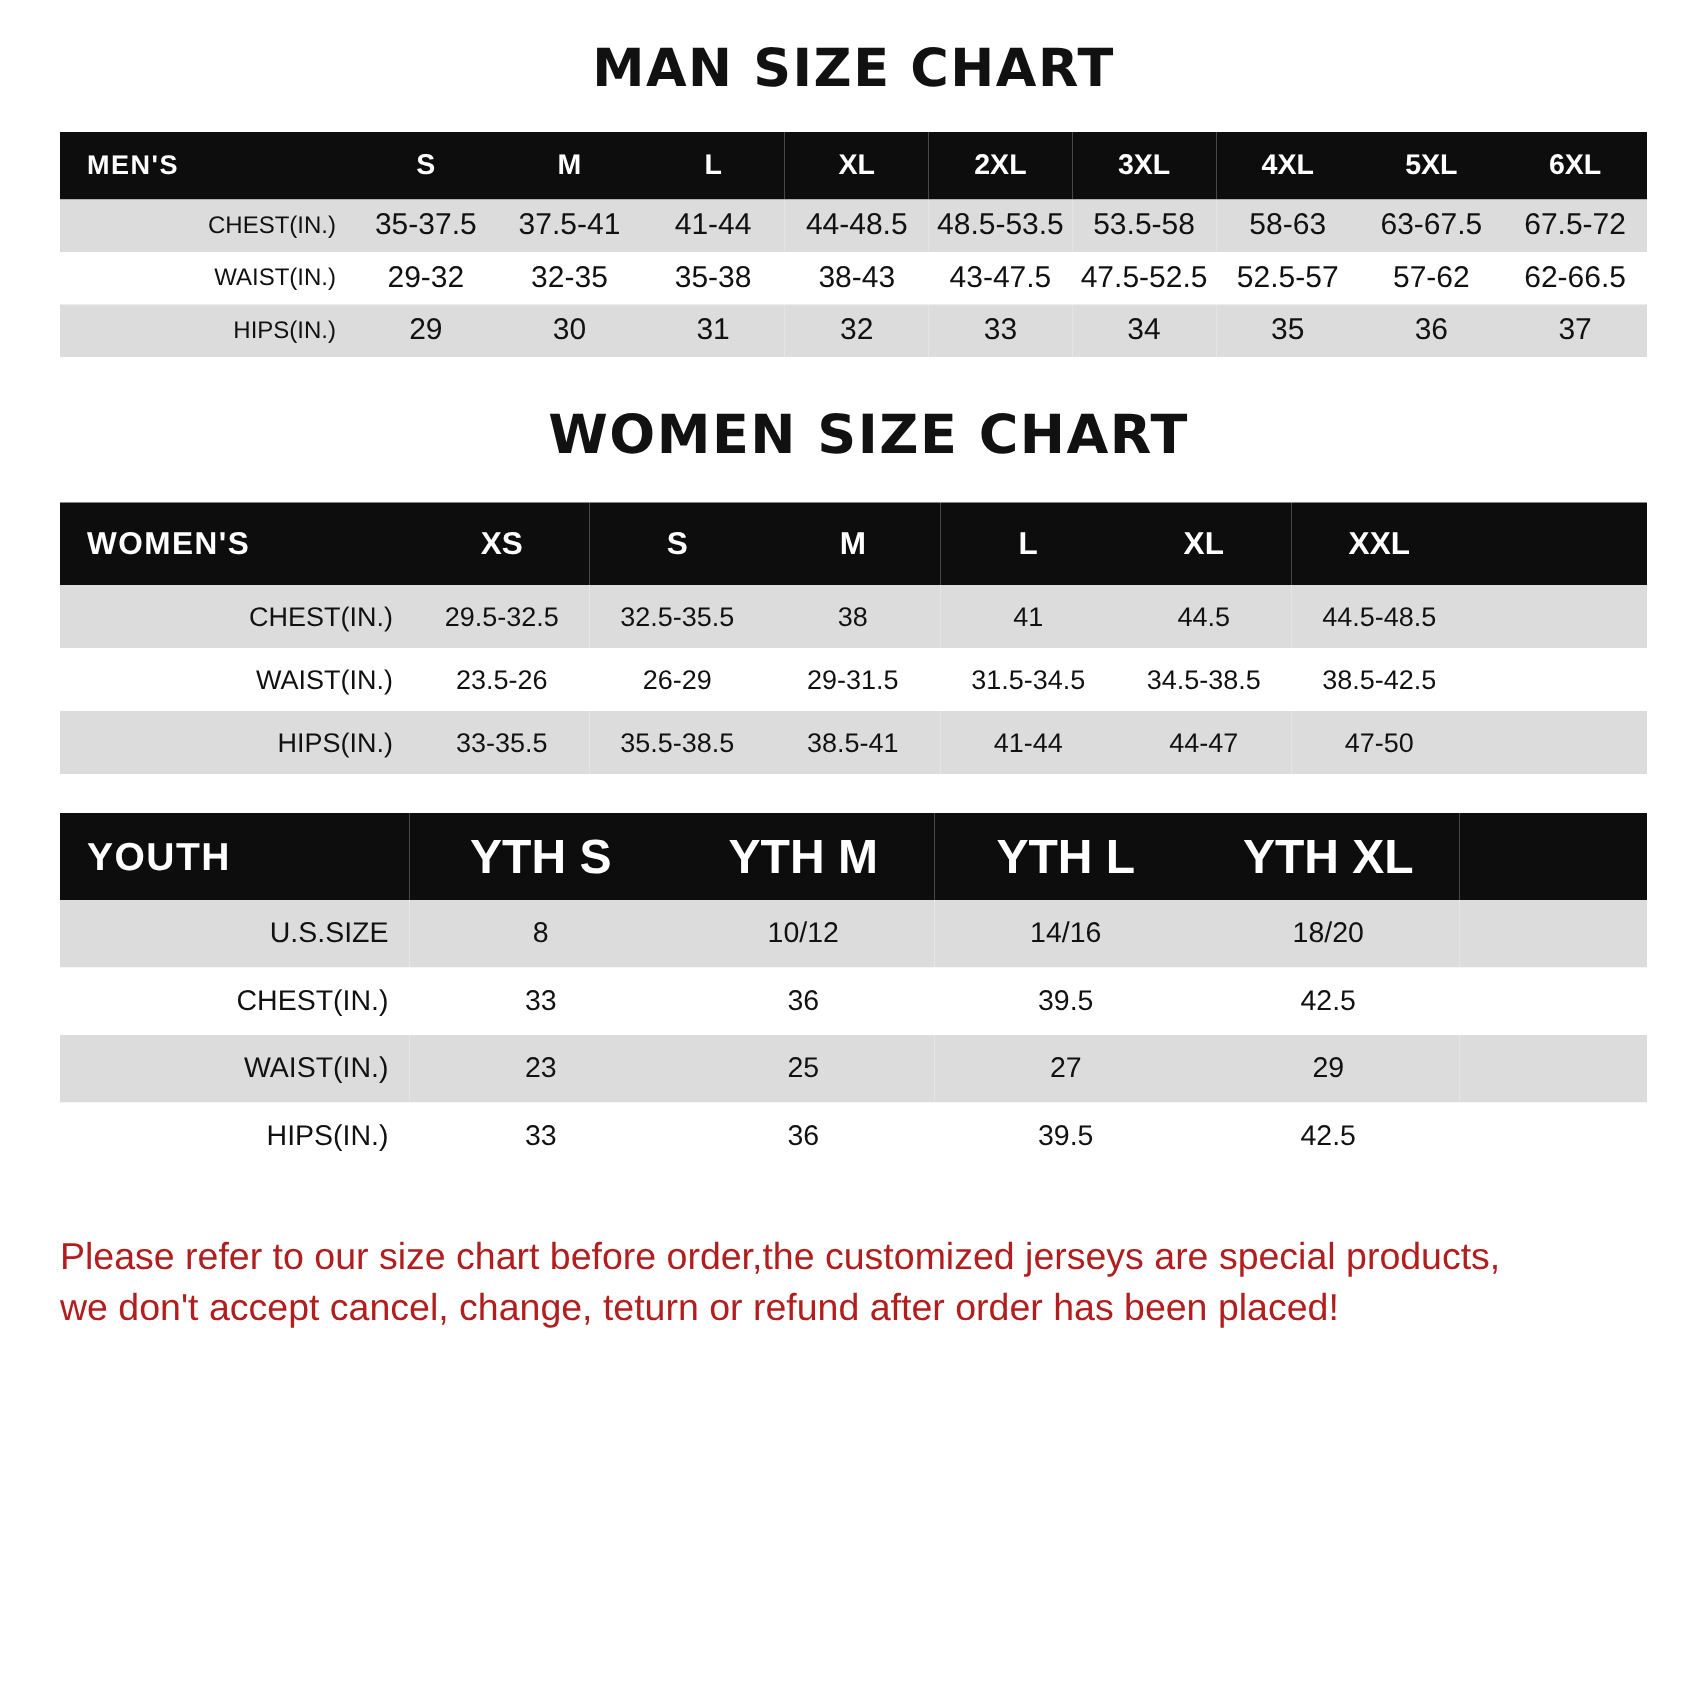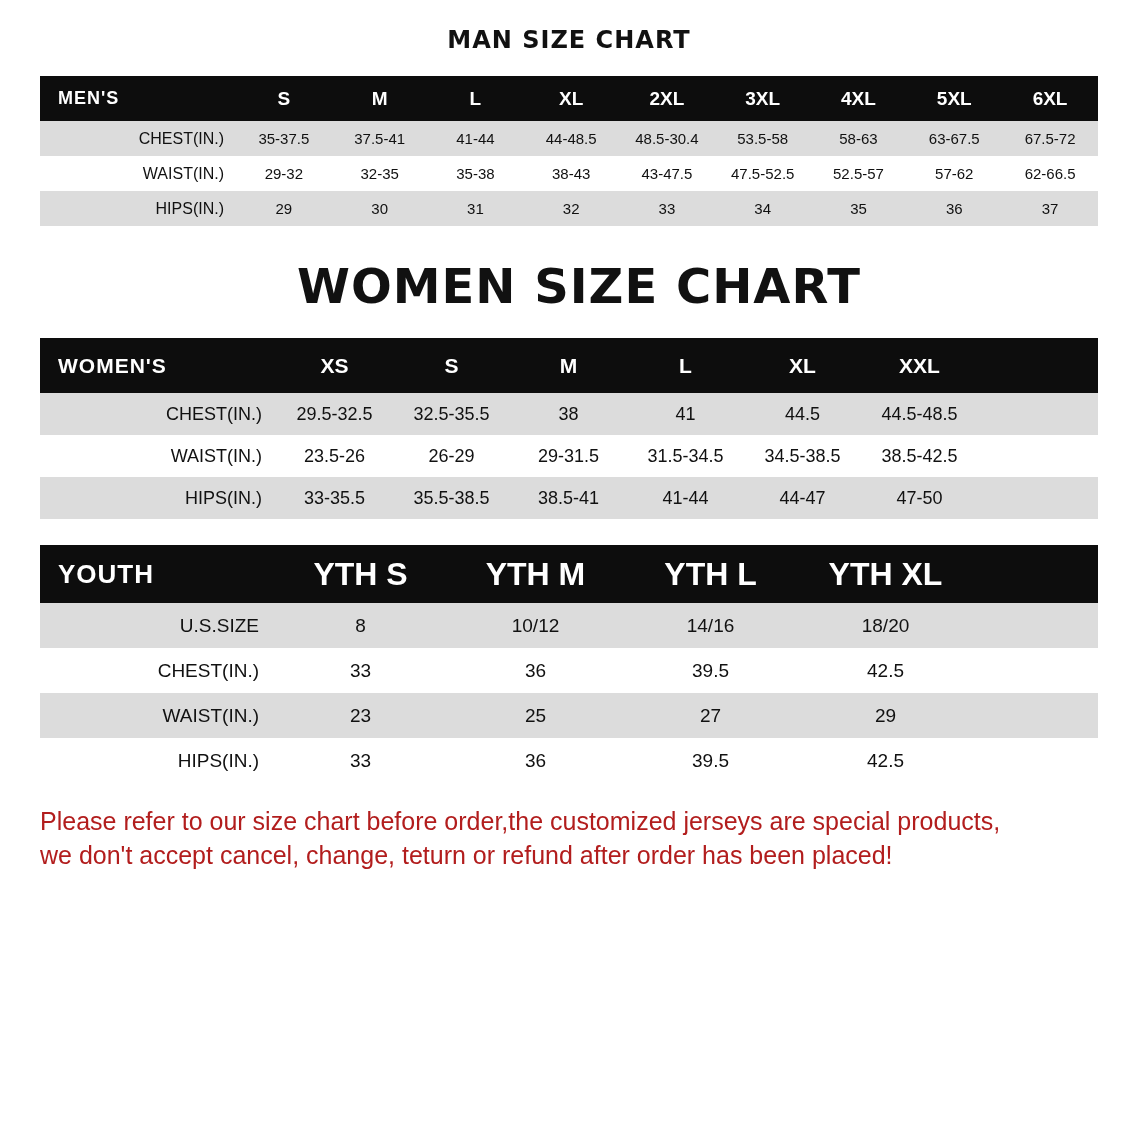--- a/index.html
+++ b/index.html
@@ -40,26 +40,26 @@
   }
 
   
   .section-title {
     text-align: center;
     font-family: "DejaVu Sans", sans-serif;
     font-weight: bold;
     color: #111111;
   }
   .title-man {
-    font-size: 24px;
+    font-size: 35px;
     margin-top: 26px;
     letter-spacing: 1px;
   }
   .title-women {
-    font-size: 48px;
+    font-size: 36px;
     margin-top: 32px;
     letter-spacing: 1px;
     margin-left: 20px;
   }
   .title-youth {
     font-size: 37px;
     margin-top: 38px;
     letter-spacing: 1px;
   }
 
@@ -90,21 +90,21 @@
   .hdr-label {
     text-align: left !important;
     padding-left: 18px !important;
     font-family: "DejaVu Sans", sans-serif;
     letter-spacing: 1px;
   }
 
   
   .men-table thead th { height: 45px; font-size: 19px; }
   .men-table .hdr-label { font-size: 18px; }
-  .men-table tbody td { height: 35px; font-size: 15px; }
+  .men-table tbody td { height: 35px; font-size: 20px; }
   .men-table tbody .row-label { font-size: 16px; text-align: right; padding-right: 12px; }
 
   
   .women-table thead th { height: 55px; font-size: 21px; }
   .women-table .hdr-label { font-size: 21px; }
   .women-table tbody td { height: 42px; font-size: 18px; }
   .women-table tbody .row-label { font-size: 18px; text-align: right; padding-right: 14px; }
 
   
   .youth-table thead th { height: 58px; font-size: 32px; }
@@ -115,21 +115,21 @@
   
   tbody tr.shade { background: #dcdcdc; }
   tbody tr.plain { background: #ffffff; }
 
   .men-table { margin-top: 22px; }
   .women-table { margin-top: 24px; }
   .youth-table { margin-top: 26px; }
 
   
   .note {
-    margin: 22px 40px 0 40px;
+    margin: 42px 40px 0 40px;
     color: #b21d1d;
     font-family: "Liberation Sans", sans-serif;
     font-size: 25px;
     line-height: 1.35;
     text-align: left;
   }
   .note-line { display: block; }
 </style>
 </head>
 <body>
@@ -154,21 +154,21 @@
           <th>6XL</th>
         </tr>
       </thead>
       <tbody>
         <tr class="shade">
           <td class="row-label">CHEST(IN.)</td>
           <td>35-37.5</td>
           <td>37.5-41</td>
           <td>41-44</td>
           <td>44-48.5</td>
-          <td>48.5-30.4</td>
+          <td>48.5-53.5</td>
           <td>53.5-58</td>
           <td>58-63</td>
           <td>63-67.5</td>
           <td>67.5-72</td>
         </tr>
         <tr class="plain">
           <td class="row-label">WAIST(IN.)</td>
           <td>29-32</td>
           <td>32-35</td>
           <td>35-38</td>

